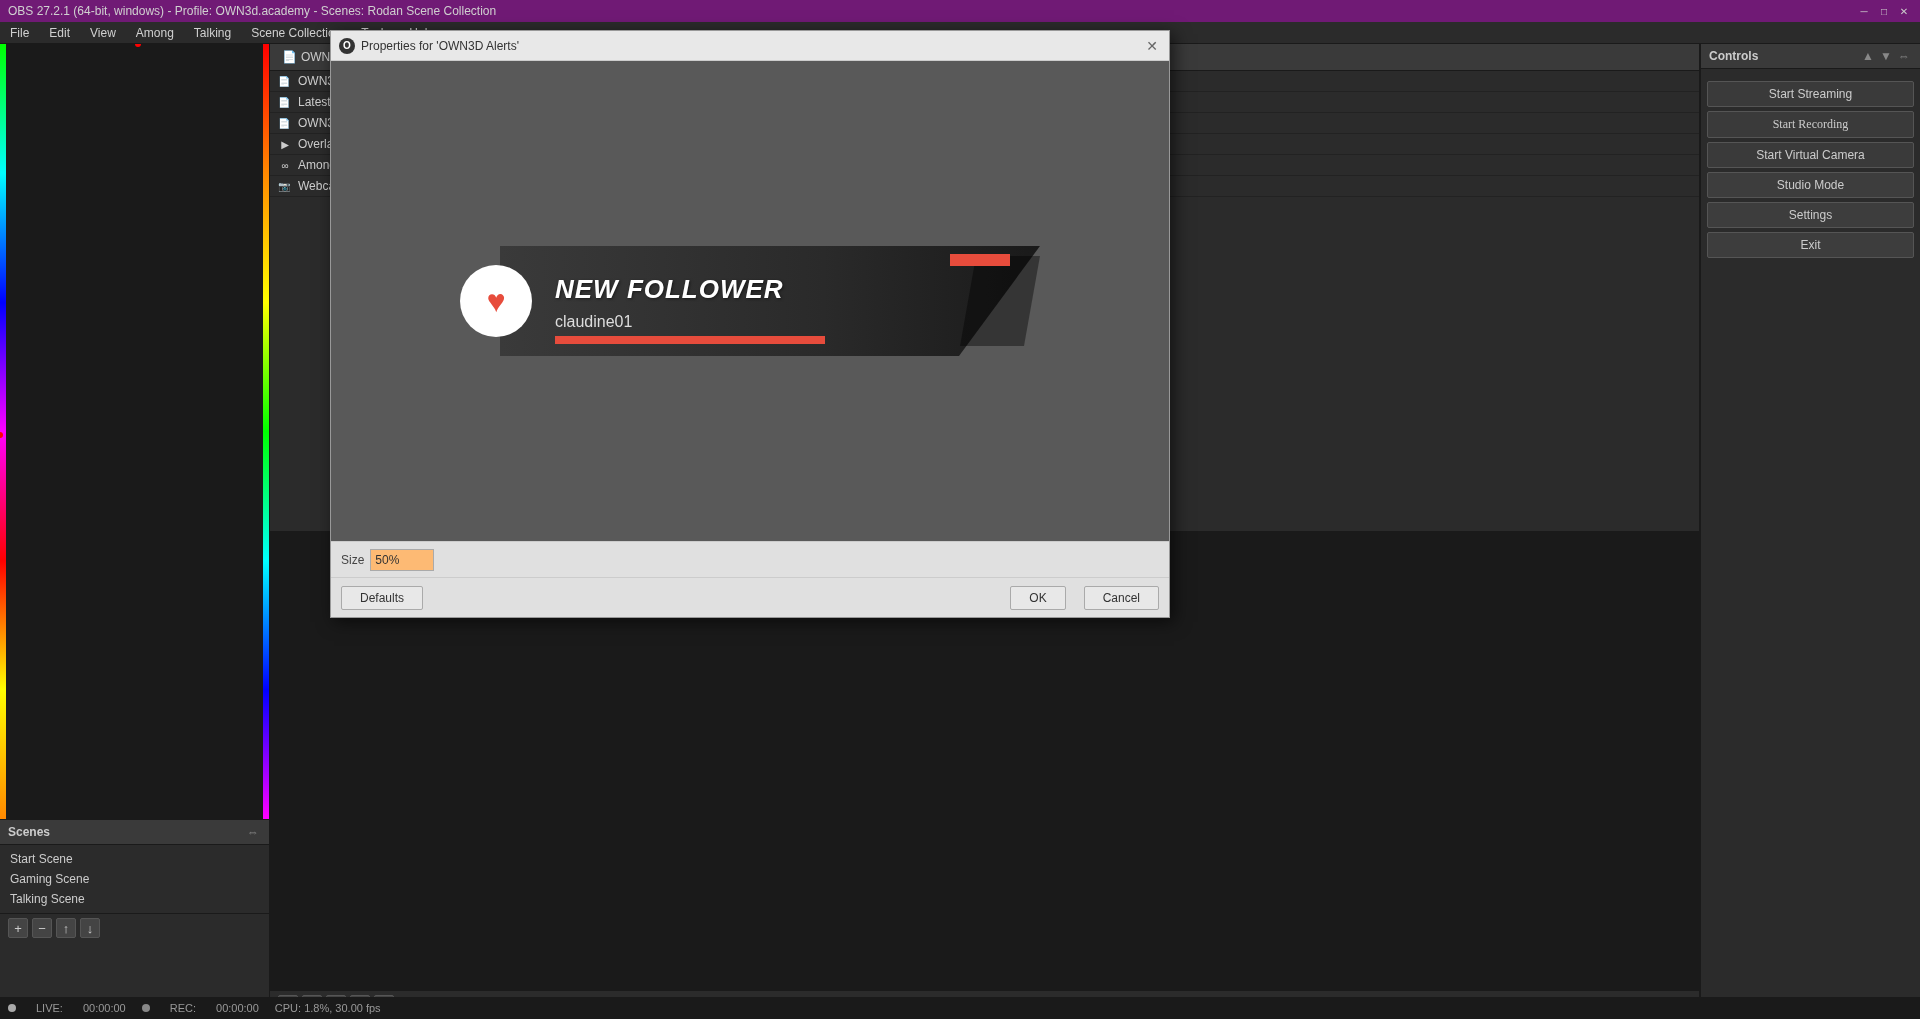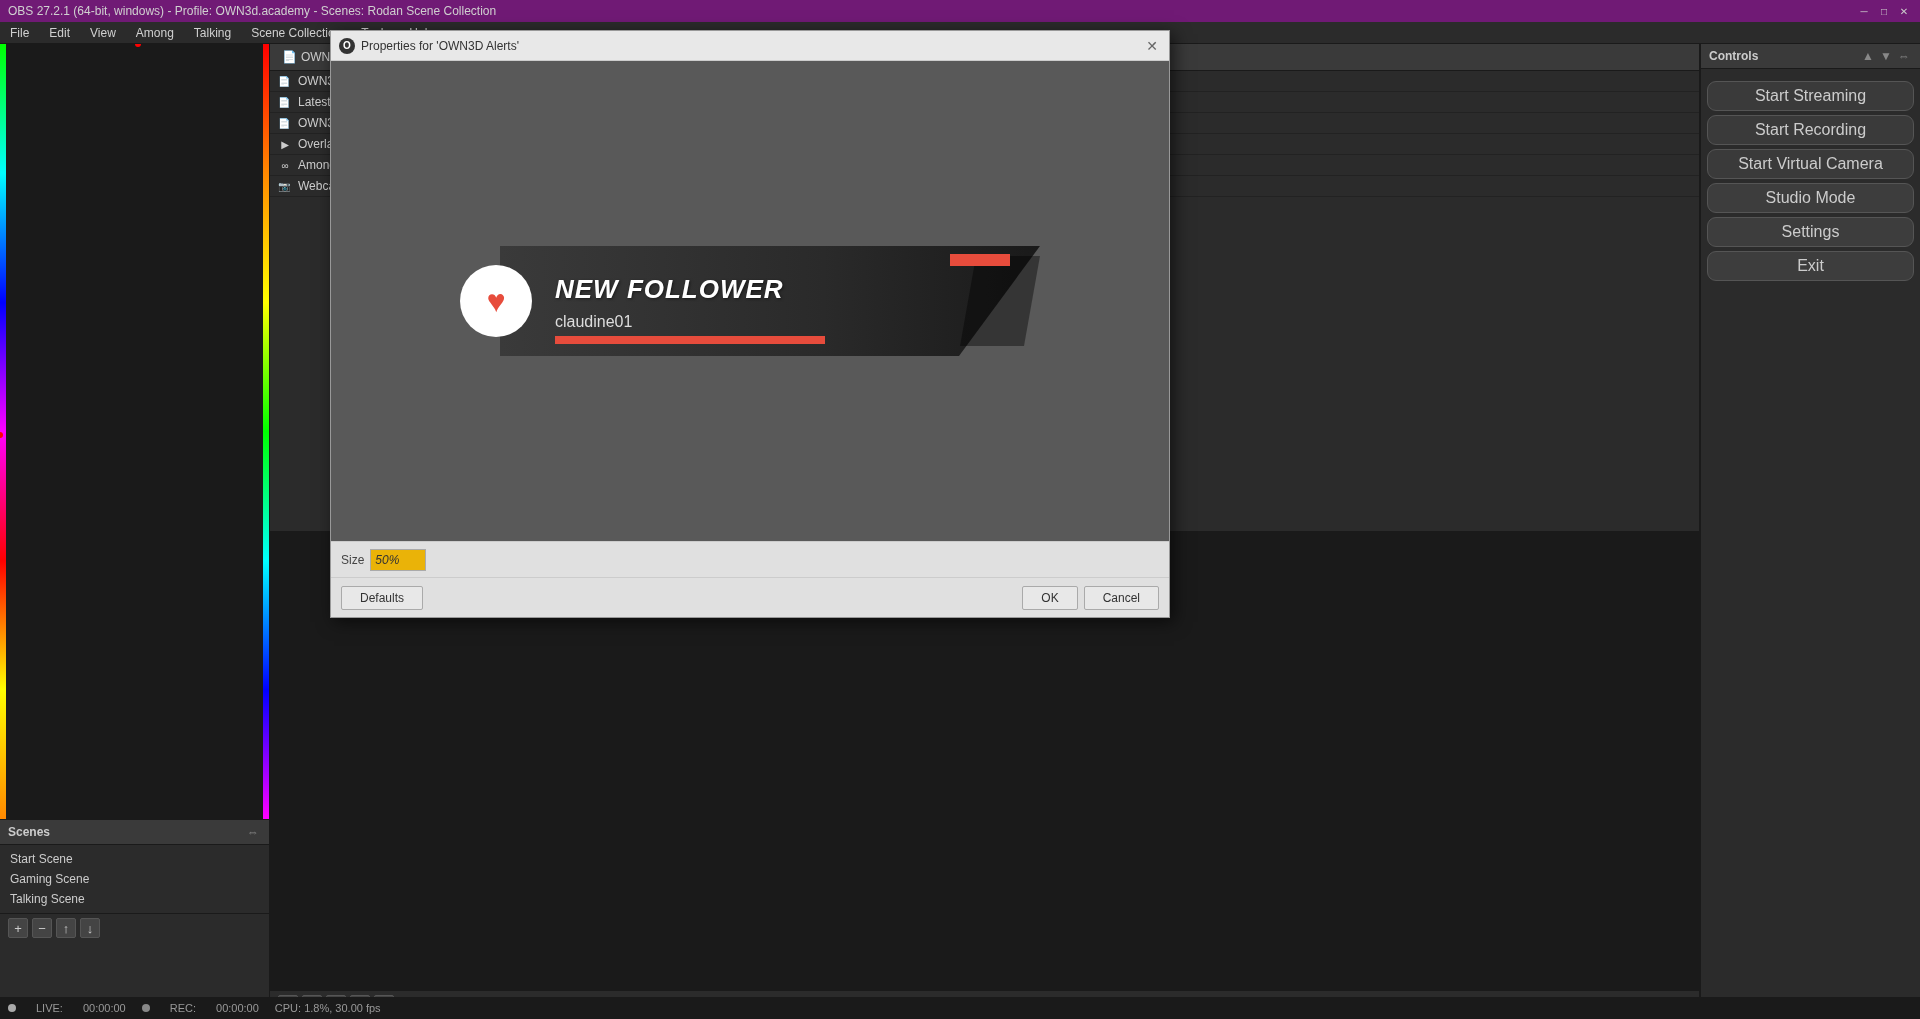--- a/index.html
+++ b/index.html
@@ -238,29 +238,30 @@
       color: #ccc;
       font-weight: 600;
     }
     .control-btn {
       margin: 4px 6px;
       padding: 5px 10px;
       background: #3d3d3d;
       border: 1px solid #555;
       color: #ccc;
       cursor: pointer;
-      font-size: 16px;
+      font-size: 12px;
       text-align: center;
-      border-radius: 9px;
+      border-radius: 2px;
     }
     .control-btn.stream-btn {
       background: #3a3a3a;
     }
     .control-btn.record-btn {
       background: #3a3a3a;
+      font-family: Liberation Serif, serif;
     }
     .control-btn.virtual-cam-btn {
       background: #3a3a3a;
     }
 
     
     #status-bar {
       position: absolute;
       bottom: 0;
       left: 0;
@@ -438,28 +439,27 @@
       background: #e0e0e0;
       border-top: 1px solid #ccc;
       display: flex;
       align-items: center;
       padding: 0 10px;
       gap: 6px;
       font-size: 12px;
       color: #444;
     }
     #size-input {
-      width: 56px;
+      width: 64px;
       height: 22px;
       border: 1px solid #aaa;
-      background: #eab308;
+      background: #fdba74;
       font-size: 12px;
       padding: 0 4px;
       color: #333;
-      font-style: italic;
     }
 
     
     #dialog-actions {
       height: 40px;
       background: #e0e0e0;
       border-top: 1px solid #ccc;
       display: flex;
       align-items: center;
       justify-content: space-between;
@@ -469,21 +469,21 @@
       padding: 4px 18px;
       font-size: 12px;
       cursor: pointer;
       border-radius: 2px;
       border: 1px solid #aaa;
       background: #e8e8e8;
       color: #333;
     }
     #dialog-ok-cancel {
       display: flex;
-      gap: 6px;
+      gap: 18px;
     }
 
     
     .collapse-btn {
       width: 16px;
       height: 16px;
       background: transparent;
       border: none;
       cursor: pointer;
       color: #888;

